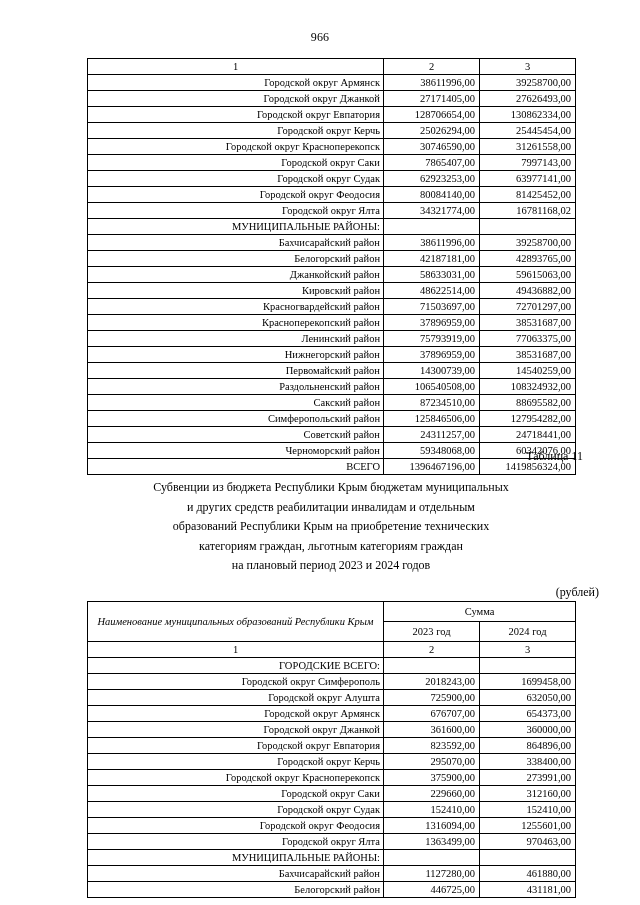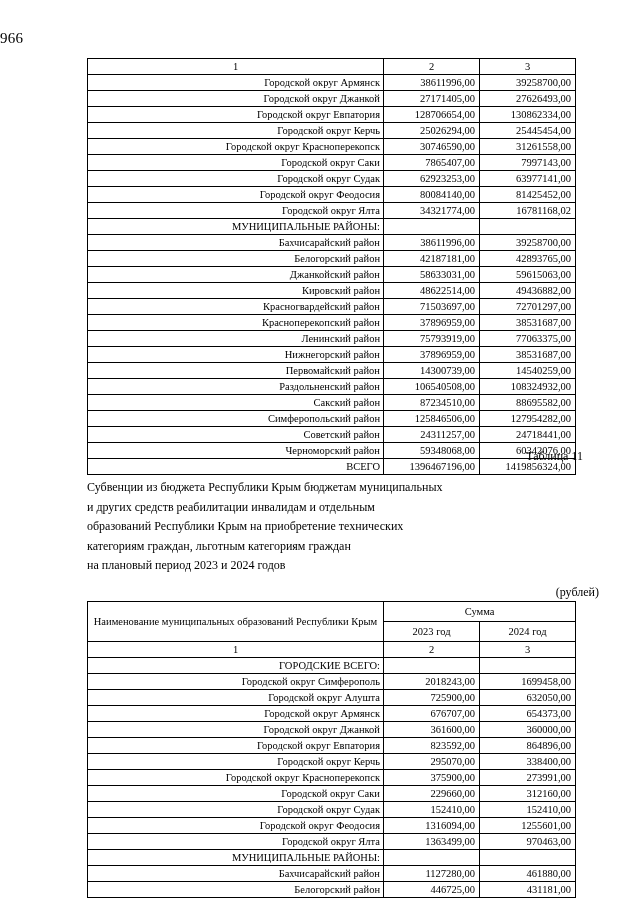--- a/index.html
+++ b/index.html
@@ -19,22 +19,22 @@
     position: relative;
     width: 640px;
     height: 905px;
     box-sizing: border-box;
   }
   .page-number {
     position: absolute;
     top: 30px;
     left: 0;
     width: 640px;
-    text-align: left;
-    font-size: 15px;
+    text-align: center;
+    font-size: 12px;
     letter-spacing: 0.2px;
   }
 
   
   table.doc-table {
     border-collapse: collapse;
     table-layout: fixed;
     font-size: 10.5px;
     width: 488px;
   }
@@ -71,20 +71,21 @@
     left: 0;
     width: 583px;
     text-align: right;
     font-size: 12px;
   }
   .title-block {
     position: absolute;
     top: 478px;
     left: 87px;
     width: 488px;
+    text-align: center;
     font-size: 12px;
     line-height: 19.5px;
   }
   .currency-note {
     position: absolute;
     top: 585px;
     left: 0;
     width: 579px;
     text-align: right;
     font-size: 12px;
@@ -105,20 +106,21 @@
     height: 17px;
     line-height: 13px;
     padding: 1px 2px;
   }
   #table-two td.hdr-tall {
     text-align: center;
     height: 34px;
     line-height: 14px;
     padding: 1px 2px;
     white-space: normal;
+    font-style: italic;
   }
 </style>
 </head>
 <body>
 
 <div class="page">
 
   <div class="page-number">966</div>
 
   <div id="table-one-wrap">

